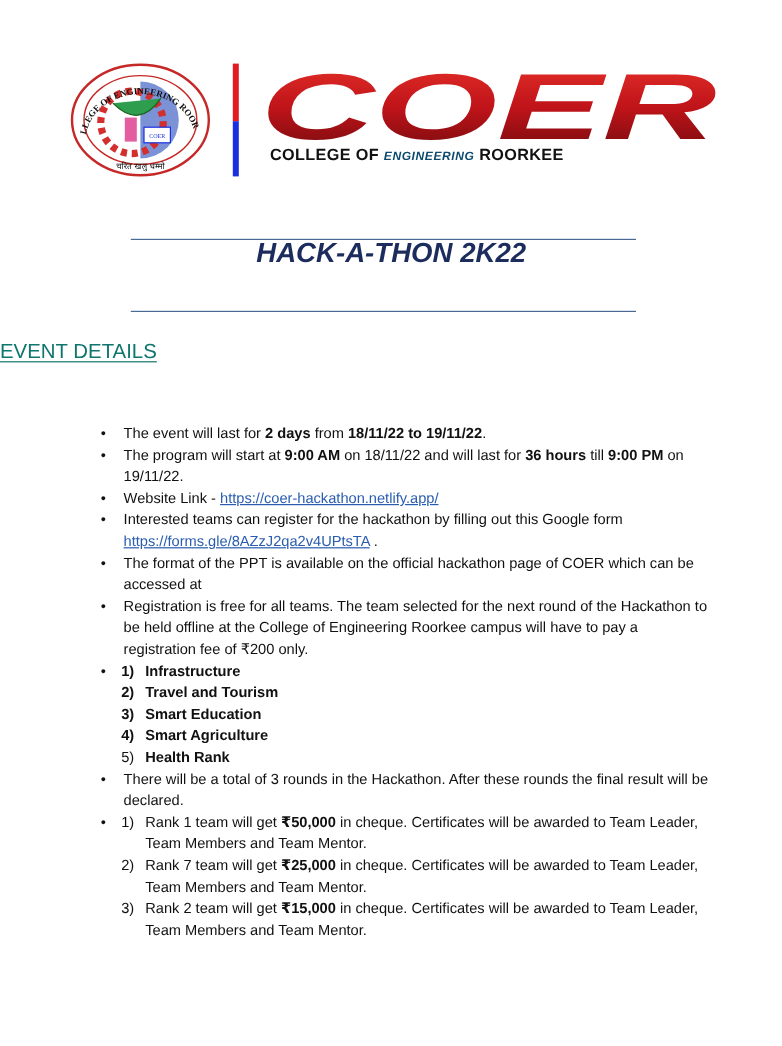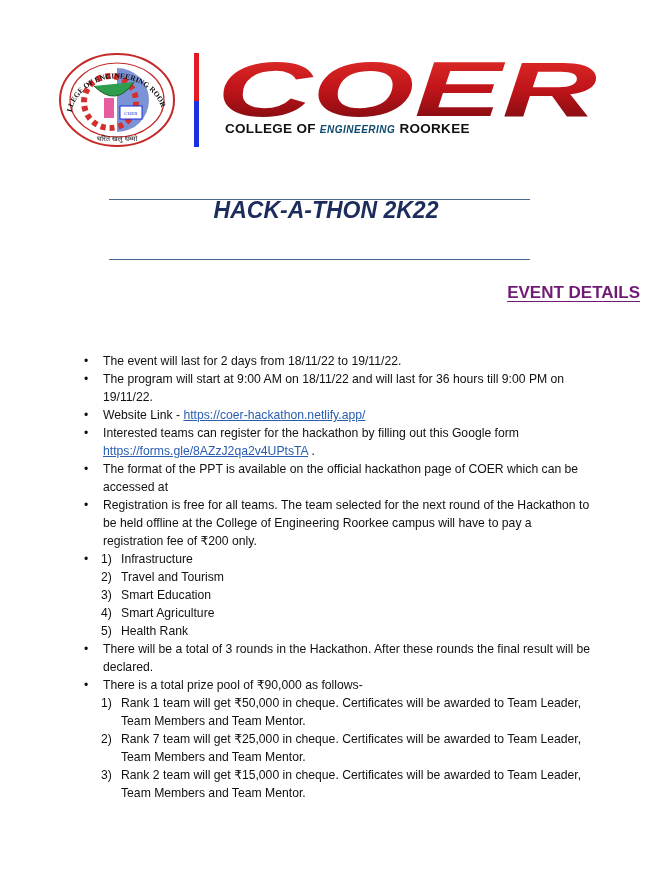--- a/index.html
+++ b/index.html
@@ -7,27 +7,27 @@
          font-family:"Liberation Sans", "DejaVu Sans", sans-serif; color:#111; }
   .logo-seal { position:absolute; left:58px; top:52px; width:118px; height:96px; }
   .vbar { position:absolute; left:194px; width:5px; }
   .vbar.red { top:53px; height:48px; background:#e01b24; }
   .vbar.blue { top:101px; height:46px; background:#1a2fe0; }
   .coer-word { position:absolute; left:212px; top:54px; width:390px; height:72px; }
   .coer-sub { position:absolute; left:225px; top:121px; font-size:13.5px; font-weight:bold; letter-spacing:0.3px; color:#111; white-space:nowrap; }
   .coer-sub .eng { color:#0c4a6e; font-style:italic; font-size:10px; letter-spacing:0.5px; }
   .rule { position:absolute; left:109px; width:421px; height:1px; background:#4a6a96; }
   .title { position:absolute; left:0; width:652px; top:197px; text-align:center; font-size:23px; font-weight:bold; font-style:italic; color:#1c2c5c; }
-  .subtitle { position:absolute; left:0; width:640px; top:283px; text-align:right; font-size:17px; font-weight:bold; color:#701a75; text-decoration:underline; text-underline-offset:3px; }
+  .subtitle { position:absolute; left:0; width:640px; top:283px; text-align:left; font-size:17px; font-weight:normal; color:#0f766e; text-decoration:underline; text-underline-offset:3px; }
   .content { position:absolute; left:84px; top:352px; width:510px; font-size:12.2px; line-height:18px; }
   .item { position:relative; padding-left:19px; }
   .item .bullet { position:absolute; left:0; top:0; }
   .sub { position:relative; padding-left:37px; }
   .sub .num { position:absolute; left:17px; }
-  .b { font-weight:normal; }
+  .b { font-weight:bold; }
   a.link { color:#2a5db0; text-decoration:underline;text-align:right; }
 </style>
 </head>
 <body>
 
 <div class="logo-seal">
   <svg width="118" height="96" viewBox="0 0 118 96">
     <ellipse cx="59" cy="48" rx="57" ry="46" fill="#fff" stroke="#c62828" stroke-width="2"></ellipse>
     <ellipse cx="59" cy="48" rx="47" ry="37" fill="none" stroke="#c62828" stroke-width="1.2"></ellipse>
     <path d="M59 16 A32 32 0 0 1 59 80 Z" fill="#4f6fc8" opacity="0.75"></path>
@@ -100,18 +100,17 @@
   <div class="sub"><span class="num b">2)</span><span class="b">Travel and Tourism</span></div>
   <div class="sub"><span class="num b">3)</span><span class="b">Smart Education</span></div>
   <div class="sub"><span class="num b">4)</span><span class="b">Smart Agriculture</span></div>
   <div class="sub"><span class="num">5)</span><span class="b">Health Rank</span></div>
   <div class="item">
     <span class="bullet">•</span>
     <span>There will be a total of 3 rounds in the Hackathon. After these rounds the final result will be declared.</span>
   </div>
   <div class="item">
     <span class="bullet">•</span>
-    <span>There is a total prize pool of ₹90,000 as follows-</span>
   </div>
   <div class="sub"><span class="num">1)</span><span>Rank 1 team will get </span><span class="b">₹50,000</span><span> in cheque. Certificates will be awarded to Team Leader, Team Members and Team Mentor.</span></div>
   <div class="sub"><span class="num">2)</span><span>Rank 7 team will get </span><span class="b">₹25,000</span><span> in cheque. Certificates will be awarded to Team Leader, Team Members and Team Mentor.</span></div>
   <div class="sub"><span class="num">3)</span><span>Rank 2 team will get </span><span class="b">₹15,000</span><span> in cheque. Certificates will be awarded to Team Leader, Team Members and Team Mentor.</span></div>
 </div>
 
 </body></html>

